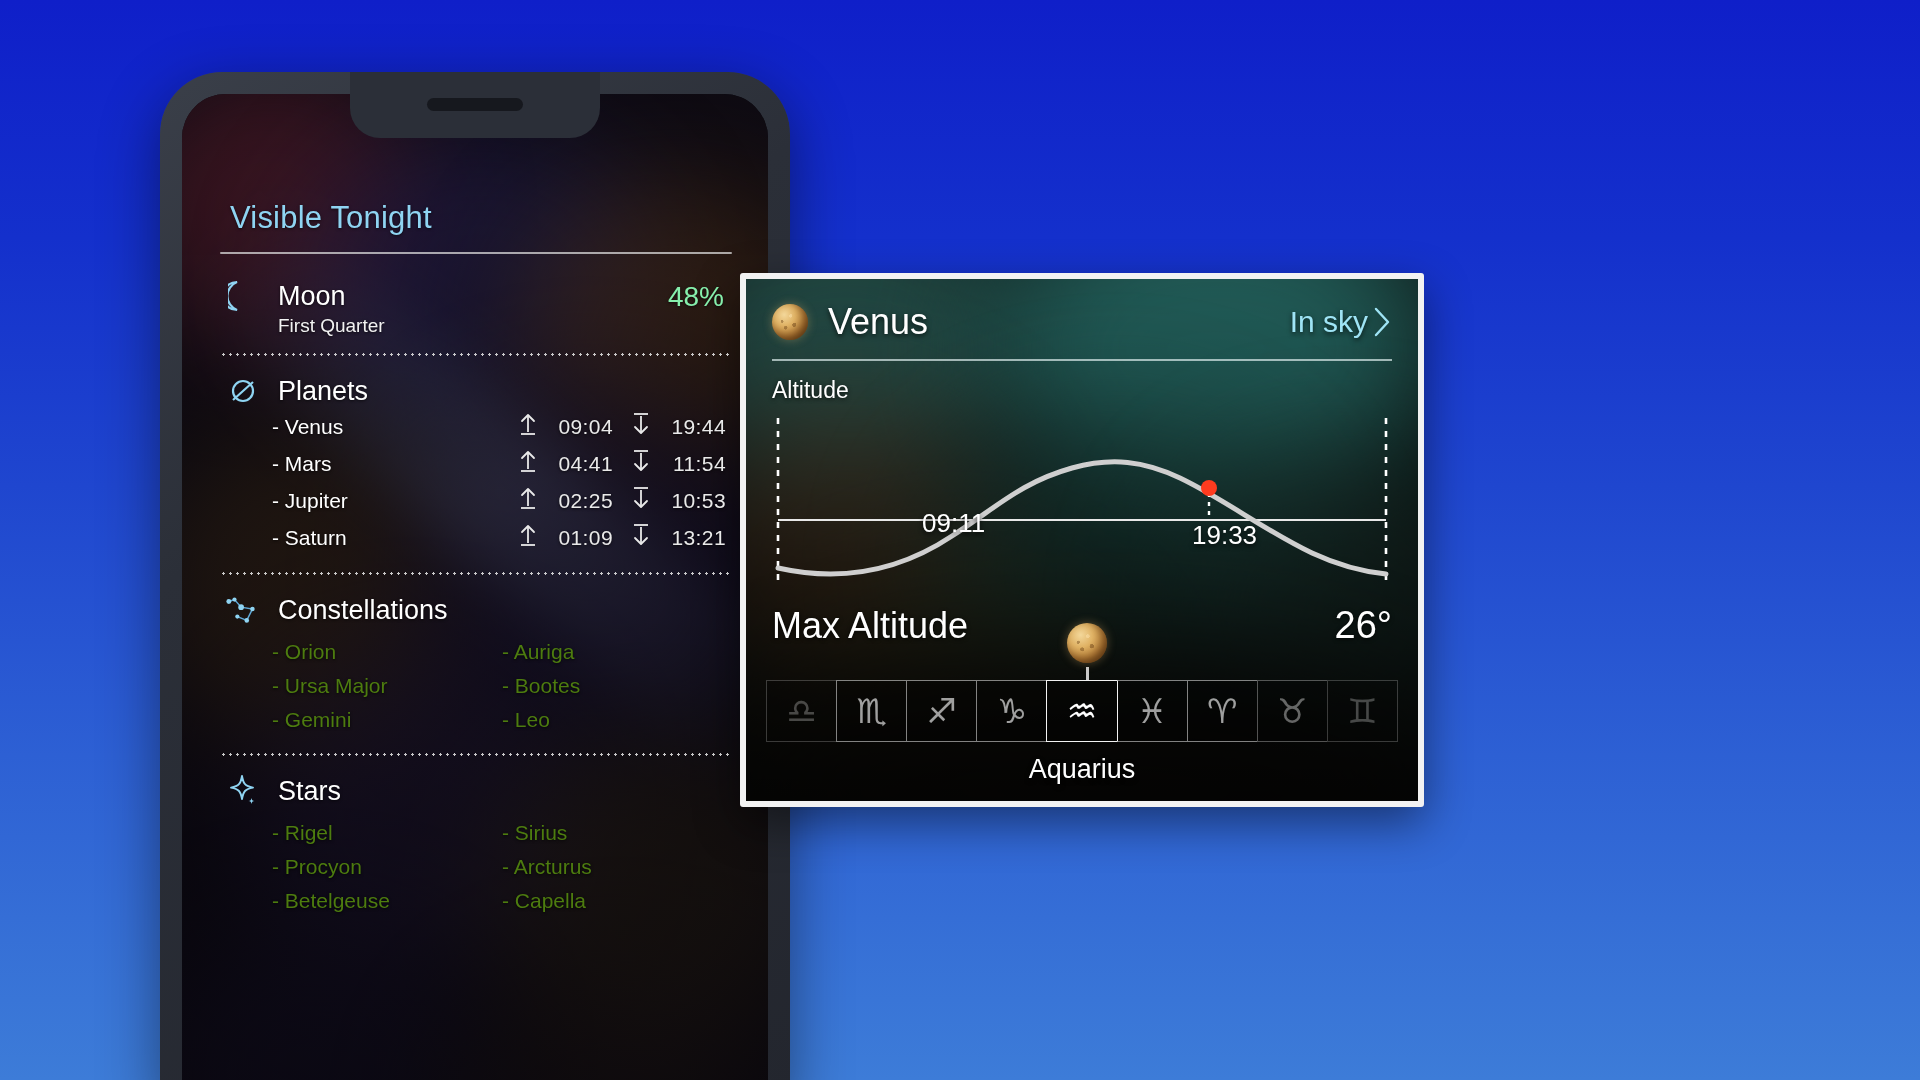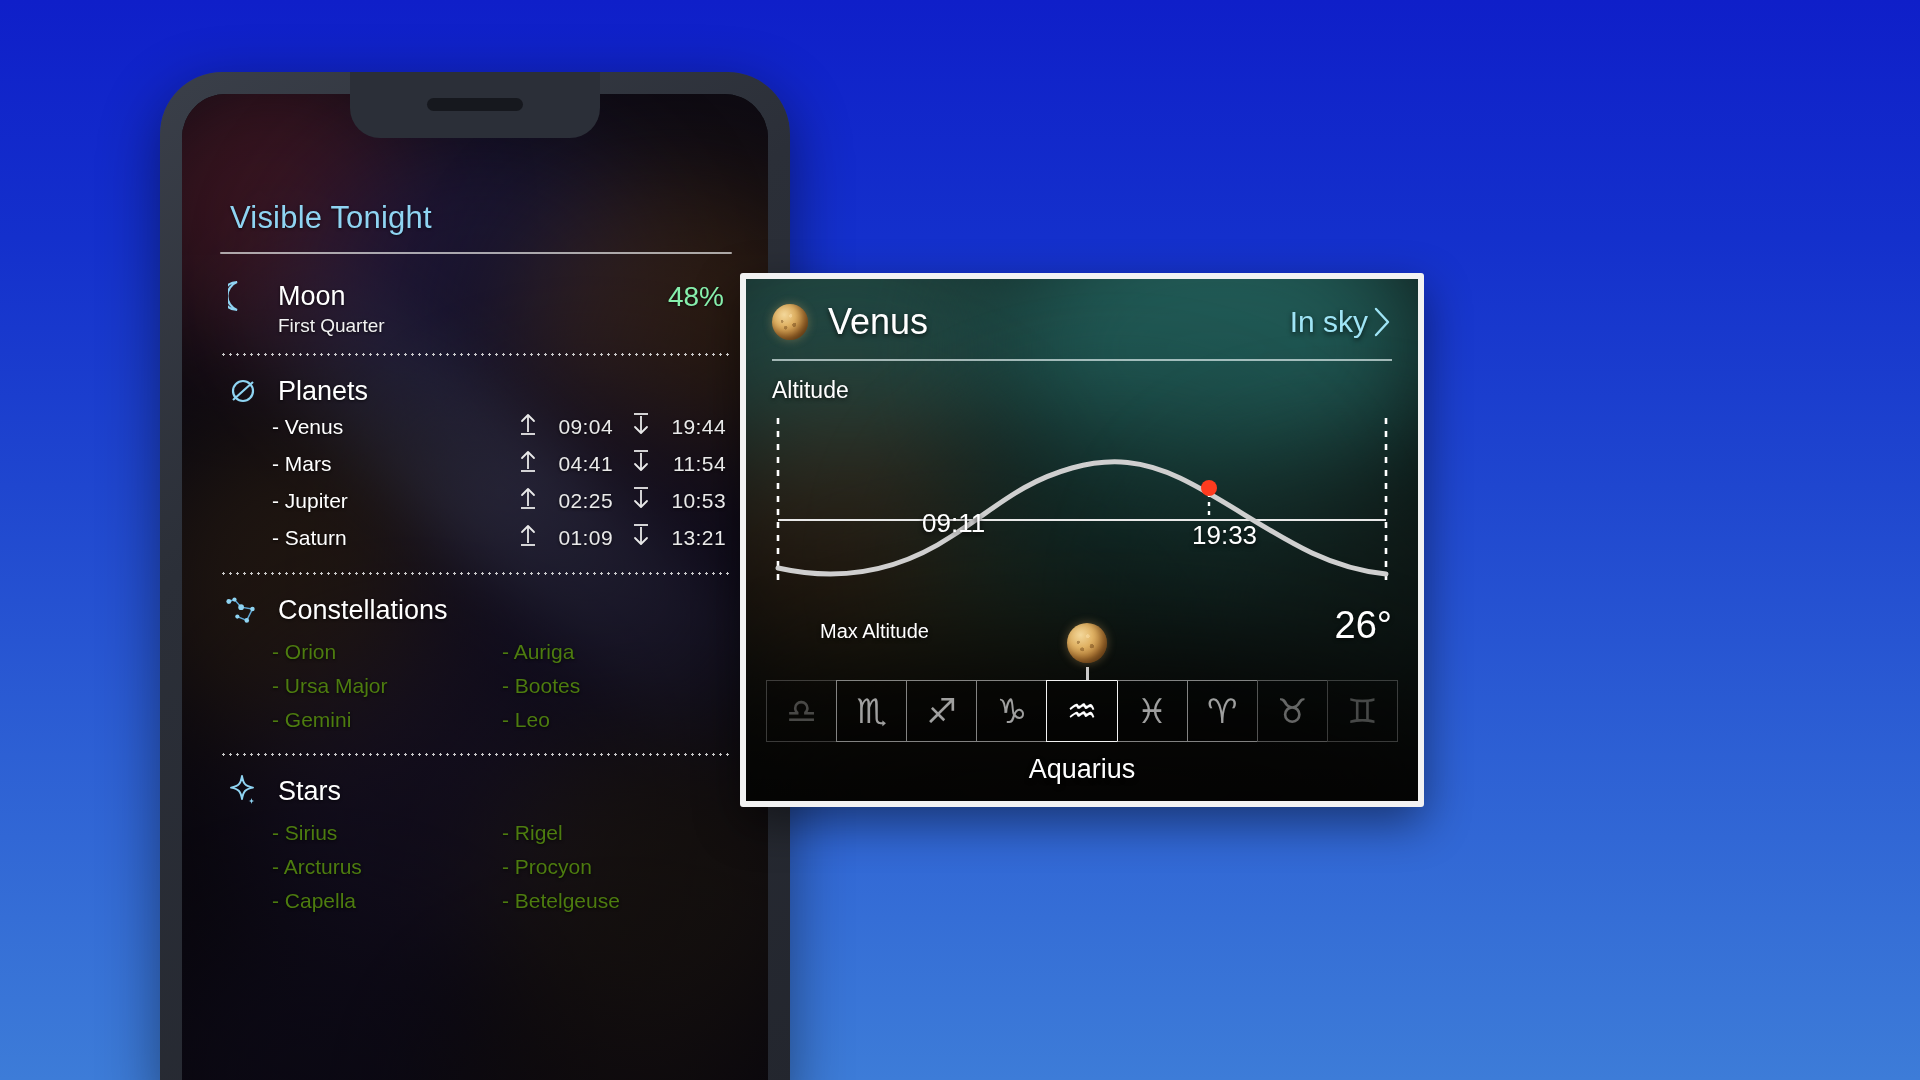--- a/index.html
+++ b/index.html
@@ -132,21 +132,21 @@
   #venus-head-rule{height:2px;background:rgba(220,235,235,.7);margin-top:16px;}
 
   #alt-label{font-size:23px;margin-top:16px;text-shadow:0 1px 4px rgba(0,0,0,.75);}
   #chart{position:relative;width:100%;height:182px;margin-top:4px;}
   #chart svg{position:absolute;inset:0;}
   .chart-time{
     position:absolute;font-size:26px;color:#fff;text-shadow:0 2px 5px rgba(0,0,0,.8);
   }
 
   #maxalt-row{display:flex;align-items:baseline;justify-content:space-between;margin-top:14px;}
-  #maxalt-label{font-size:20px;text-shadow:0 1px 4px rgba(0,0,0,.8);margin-left:48px;}
+  #maxalt-label{font-size:36px;text-shadow:0 1px 4px rgba(0,0,0,.8);}
   #maxalt-value{font-size:38px;text-shadow:0 1px 4px rgba(0,0,0,.8);}
 
   #zodiac-wrap{position:absolute;left:0;right:0;bottom:0;z-index:3;}
   #zodiac-marker{position:relative;height:62px;}
   #zodiac-marker .sphere-wrap{position:absolute;bottom:0;transform:translateX(-50%);display:flex;flex-direction:column;align-items:center;}
   #zodiac-marker .tick{width:3px;height:13px;background:rgba(235,235,235,.85);margin-top:4px;}
   #zodiac-strip{display:flex;height:62px;margin:0 20px;}
   .z-cell{
     flex:1;display:flex;align-items:center;justify-content:center;
     border:1.6px solid rgba(255,255,255,.5);border-right:none;
@@ -341,29 +341,29 @@
         <div class="sec-head">
           <span class="sec-icon">
             <svg width="34" height="34" viewBox="0 0 34 34">
               <path d="M16 2 C17.4 10 19 12 27 13.6 C19 15.2 17.4 17.2 16 25 C14.6 17.2 13 15.2 5 13.6 C13 12 14.6 10 16 2 Z" fill="none" stroke="#8fd4f2" stroke-width="1.9" stroke-linejoin="round"></path>
               <path d="M25.5 24 C25.9 26.2 26.3 26.6 28.5 27 C26.3 27.4 25.9 27.8 25.5 30 C25.1 27.8 24.7 27.4 22.5 27 C24.7 26.6 25.1 26.2 25.5 24 Z" fill="#8fd4f2"></path>
             </svg>
           </span>
           <span class="sec-title">Stars</span>
         </div>
         <div class="two-col">
+          <div class="col" id="stars-right">
+              <div>- Rigel</div>
+              <div>- Procyon</div>
+              <div>- Betelgeuse</div>
+            </div>
           <div class="col" id="stars-left">
               <div>- Sirius</div>
               <div>- Arcturus</div>
               <div>- Capella</div>
-            </div>
-          <div class="col" id="stars-right">
-              <div>- Rigel</div>
-              <div>- Procyon</div>
-              <div>- Betelgeuse</div>
             </div>
         </div>
       </div>
 
     </div>
   </div>
 
   <div id="notch">
     <div class="speaker"></div>
   </div>

